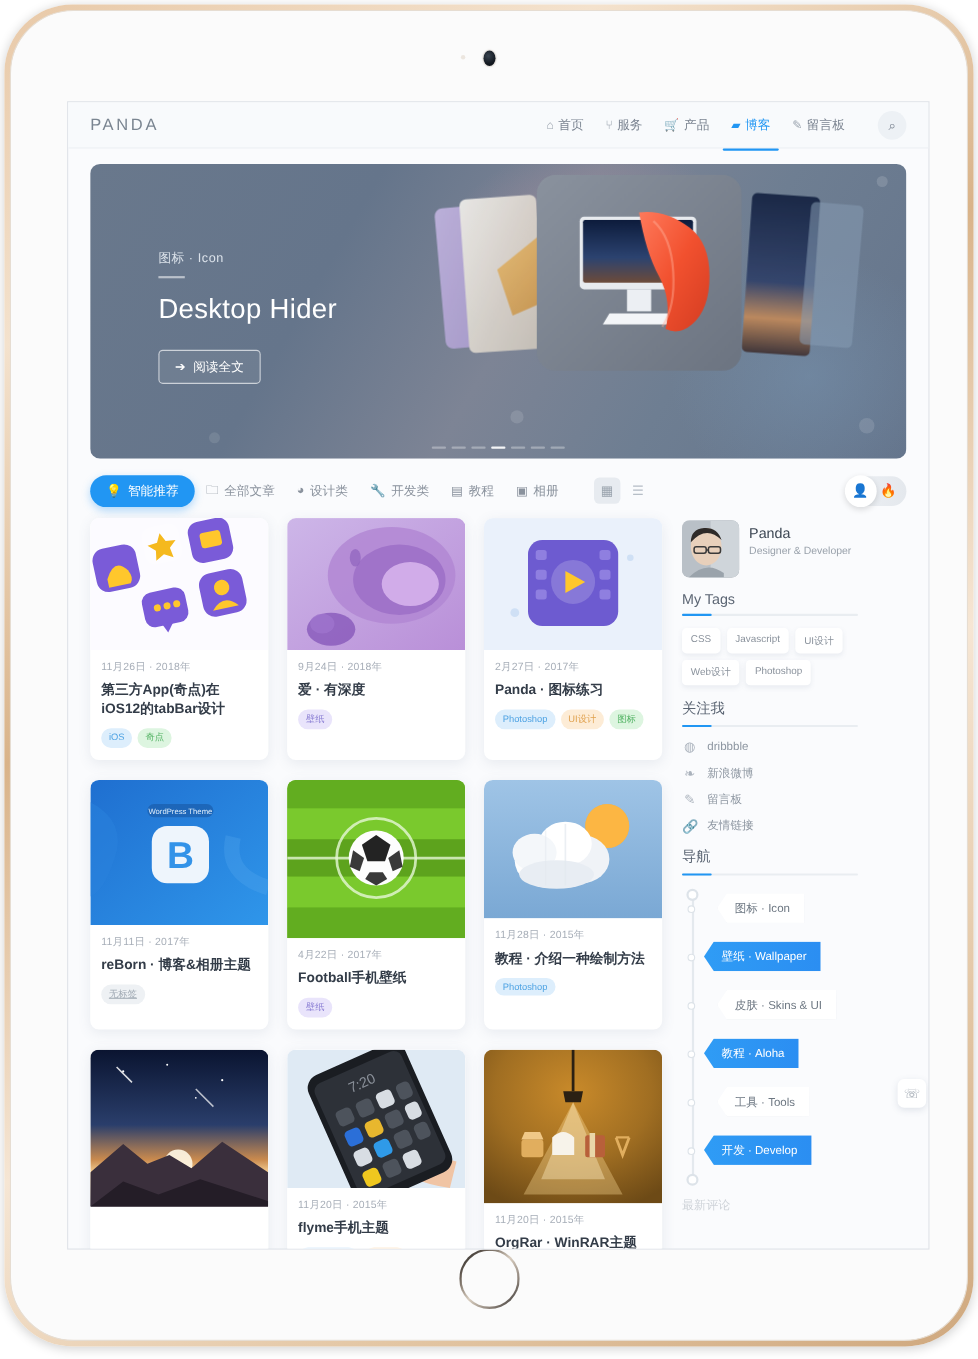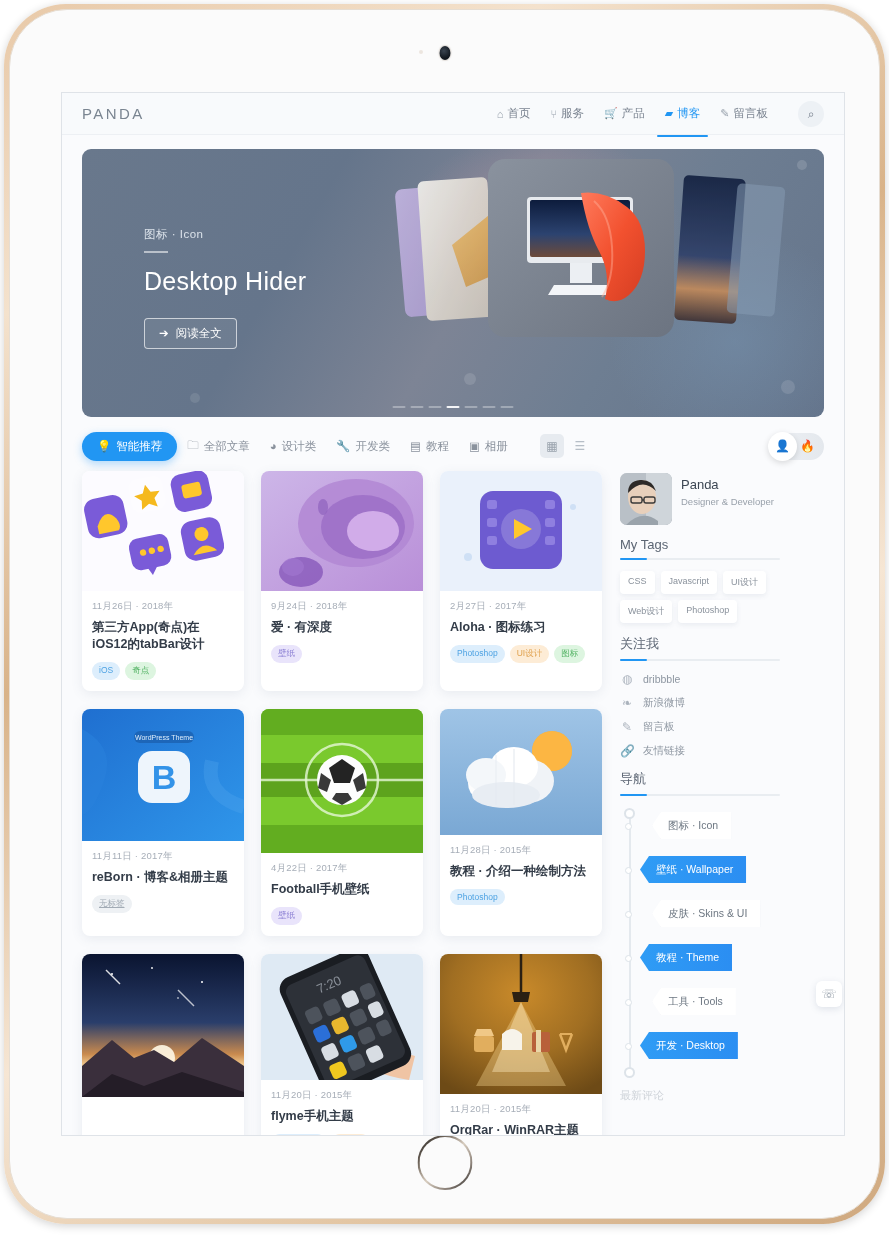--- a/index.html
+++ b/index.html
@@ -373,21 +373,21 @@
               <rect x="105" y="47" width="10" height="9" rx="2.5" fill="#8f7fe0"></rect>
               <rect x="105" y="65" width="10" height="9" rx="2.5" fill="#8f7fe0"></rect>
               <circle cx="81" cy="58" r="20" fill="#fff" opacity=".18"></circle>
               <path d="M74 48 l18 10 -18 10 z" fill="#ffc72c"></path>
               <circle cx="28" cy="86" r="4" fill="#cfe0f5"></circle>
                   <circle cx="133" cy="36" r="3" fill="#cfe0f5"></circle>
             </svg>
           </div>
           <div class="card-body">
             <div class="card-date">2月27日 · 2017年</div>
-            <div class="card-title">Aloha · 图标练习</div>
+            <div class="card-title">Panda · 图标练习</div>
             <div class="tags">
               <span class="tag t-blue">Photoshop</span>
               <span class="tag t-orange">UI设计</span>
               <span class="tag t-green">图标</span>
             </div>
           </div>
         </div>
 
         <div class="card">
           <div class="thumb" style="height:132px">
@@ -638,29 +638,29 @@
           <div class="tl-item">
             <div class="tl-dot"></div>
             <div class="pill b">壁纸 · Wallpaper</div>
           </div>
           <div class="tl-item">
             <div class="tl-dot"></div>
             <div class="pill w">皮肤 · Skins &amp; UI</div>
           </div>
           <div class="tl-item">
             <div class="tl-dot"></div>
-            <div class="pill b">教程 · Theme</div>
+            <div class="pill b">教程 · Aloha</div>
           </div>
           <div class="tl-item">
             <div class="tl-dot"></div>
             <div class="pill w">工具 · Tools</div>
           </div>
           <div class="tl-item">
             <div class="tl-dot"></div>
-            <div class="pill b">开发 · Desktop</div>
+            <div class="pill b">开发 · Develop</div>
           </div>
           <div class="tl-cap" style="bottom:-6px"></div>
         </div>
 
         <div class="cut-h">最新评论</div>
 
         <div class="fab">☏</div>
       </div>
     </div>
 

